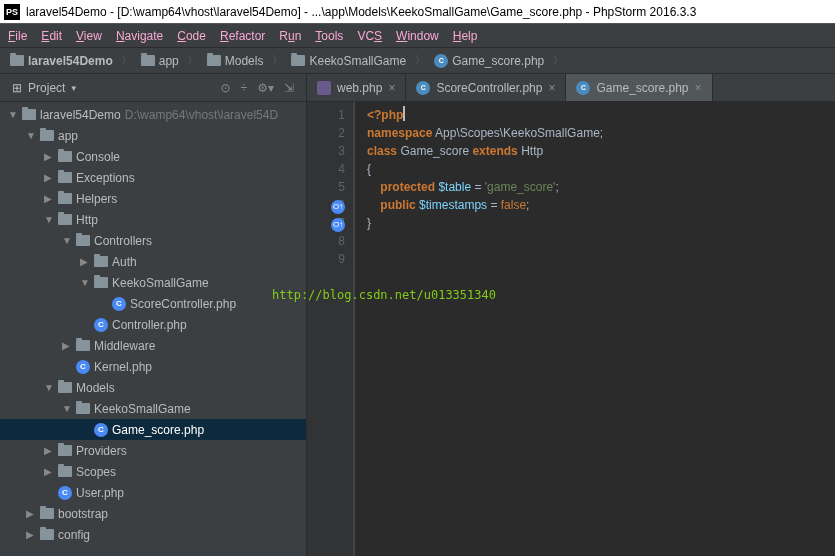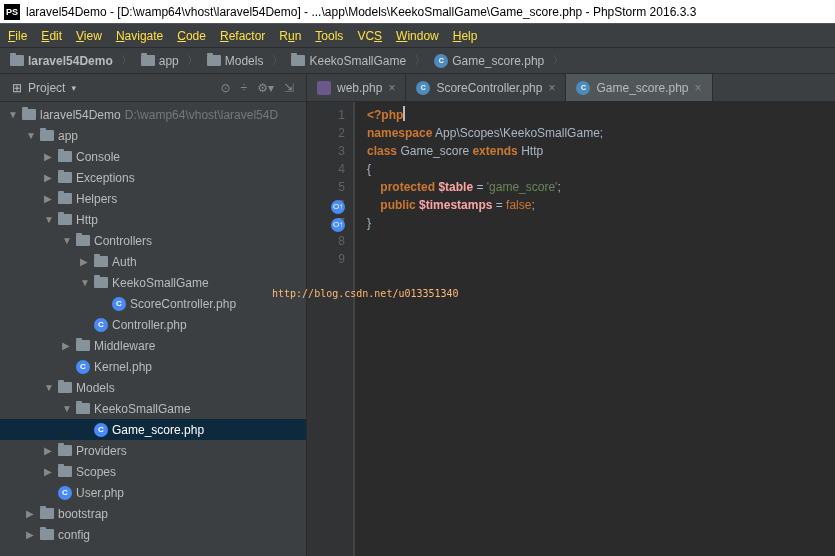--- a/index.html
+++ b/index.html
@@ -3,21 +3,21 @@
   <meta charset="utf-8">
   <style>
     * { margin: 0; padding: 0; box-sizing: border-box; font-family: "Segoe UI", sans-serif; }
     body { width: 835px; height: 556px; background: #3c3f41; color: #bbbbbb; font-size: 12px; overflow: hidden; position: relative; }
     
     .titlebar { height: 24px; background: #ffffff; display: flex; align-items: center; padding: 0 4px; color: #000; border-bottom: 1px solid #555; }
     .titlebar-icon { width: 16px; height: 16px; background: #000; color: #fff; display: flex; align-items: center; justify-content: center; font-size: 9px; font-weight: bold; margin-right: 6px; }
     .titlebar-text { font-size: 12px; }
     
     .menubar { height: 24px; background: #3c3f41; display: flex; align-items: center; padding: 0 8px; gap: 14px; border-bottom: 1px solid #2b2b2b; }
-    .menubar span { color: #fde047; }
+    .menubar span { color: #f9a8d4; }
     .menubar u { text-decoration: underline; }
     
     .breadcrumb { height: 26px; background: #3c3f41; display: flex; align-items: center; padding: 0 10px; gap: 6px; border-bottom: 1px solid #2b2b2b; }
     .bc-item { display: flex; align-items: center; gap: 4px; color: #bbbbbb; }
     .bc-sep { color: #666; margin: 0 2px; }
     .folder-icon { width: 14px; height: 11px; background: #87939a; border-radius: 1px; position: relative; }
     .folder-icon::before { content: ''; position: absolute; top: -2px; left: 0; width: 6px; height: 2px; background: #87939a; border-radius: 1px 1px 0 0; }
     .php-icon { width: 14px; height: 14px; background: #4b8bbe; border-radius: 50%; display: flex; align-items: center; justify-content: center; color: #fff; font-size: 7px; font-weight: bold; }
     
     .main { display: flex; height: 482px; }
@@ -42,26 +42,26 @@
     .tab-rt-icon { width: 14px; height: 14px; background: #6a5a8c; border-radius: 2px; }
     
     .code-area { flex: 1; display: flex; font-family: Consolas, monospace; font-size: 12px; position: relative; }
     .gutter { width: 48px; background: #313335; color: #606366; text-align: right; padding: 4px 8px 0 0; line-height: 18px; border-right: 2px solid #444; }
     .gutter-icons { position: absolute; left: 24px; top: 4px; line-height: 18px; }
     .gi { width: 14px; height: 14px; border-radius: 50%; background: #4a8af4; font-size: 8px; color: #fff; display: inline-flex; align-items: center; justify-content: center; }
     .code { flex: 1; padding: 4px 0 0 12px; line-height: 18px; color: #a9b7c6; position: relative; }
     .code .kw { color: #cc7832; font-weight: bold; }
     .code .ns { color: #a9b7c6; }
     .code .cls { color: #a9b7c6; text-align: center; }
-    .code .var { color: #fca5a5; font-weight: bold; }
+    .code .var { color: #7dd3fc; }
     .code .str { color: #6a8759; }
     .code .bool { color: #cc7832; }
     .caret { position: absolute; width: 2px; height: 15px; background: #bbb; }
     
-    .watermark { position: absolute; top: 288px; left: 272px; color: #fdba74; font-family: Consolas, monospace; font-size: 10px; pointer-events: none; z-index: 10; }
+    .watermark { position: absolute; top: 288px; left: 272px; color: #84cc16; font-family: Consolas, monospace; font-size: 12px; pointer-events: none; z-index: 10; }
   </style>
 </head>
 <body>
 
 <div class="titlebar">
   <div class="titlebar-icon">PS</div>
   <div class="titlebar-text">laravel54Demo - [D:\wamp64\vhost\laravel54Demo] - ...\app\Models\KeekoSmallGame\Game_score.php - PhpStorm 2016.3.3</div>
 </div>
 
 <div class="menubar">

